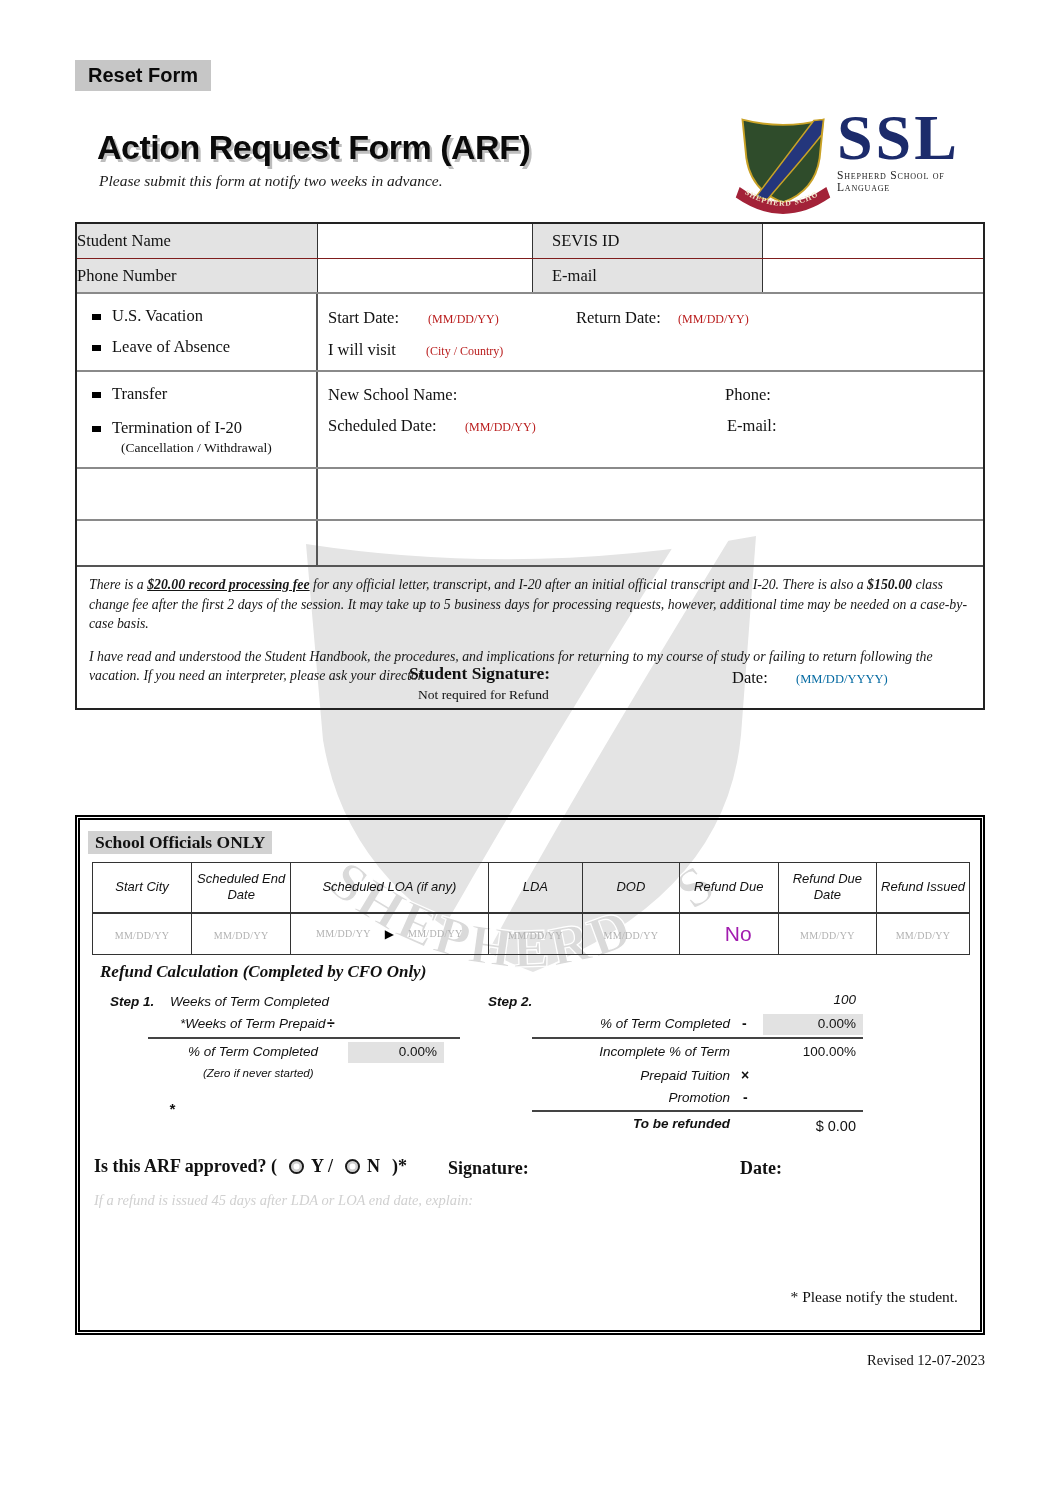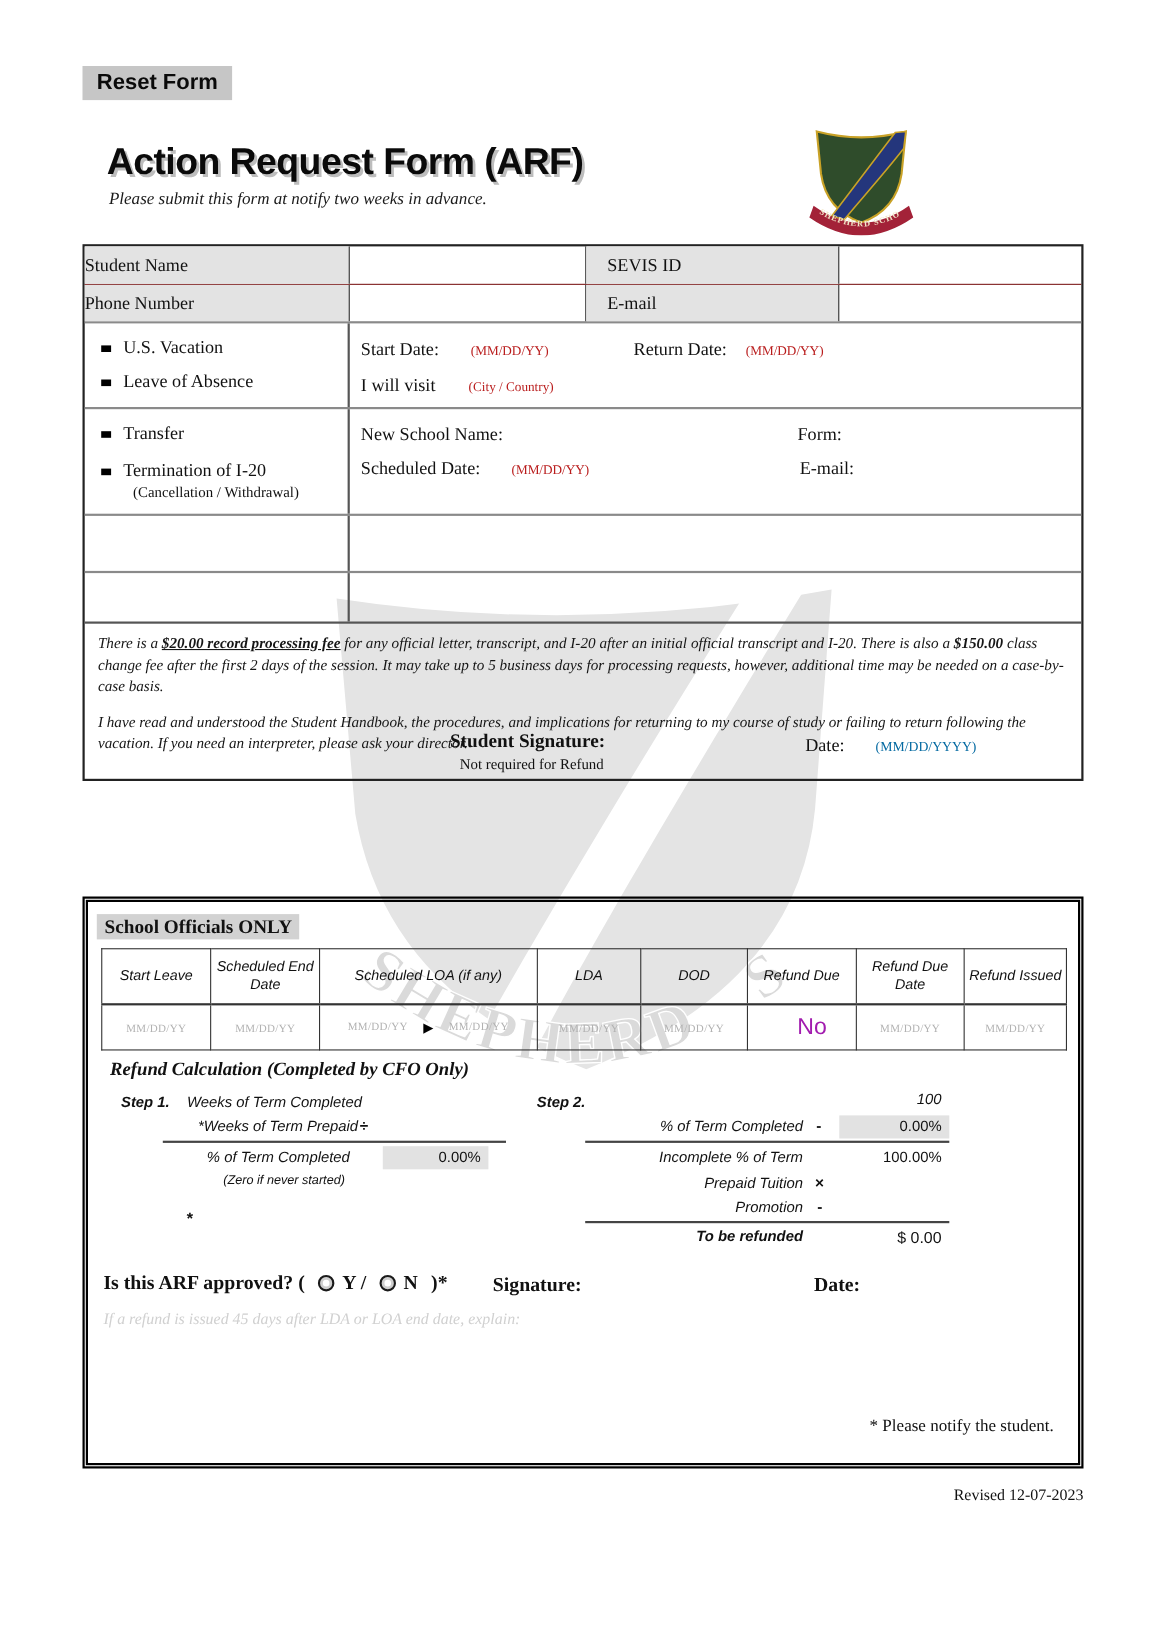--- a/index.html
+++ b/index.html
@@ -117,20 +117,24 @@
     <path d="M8 12 Q50 23 92 12 L88 52 Q83 86 50 98 Q17 86 12 52 Z" fill="#2f4c2b" stroke="#c9a227" stroke-width="2"></path>
     <path d="M22 92 C40 68 60 42 82 13 L92 12 L90 28 C68 56 46 80 34 95 Z" fill="#24367c" stroke="#c9a227" stroke-width="1.5"></path>
     <path d="M5 82 Q50 114 95 82 L99 93 Q50 127 1 93 Z" fill="#a32238"></path>
     <defs>
         <path id="bannerArc" d="M10 89 Q50 114 90 89" fill="none"></path>
       </defs>
     <text font-family="Liberation Serif, serif" font-size="8" font-weight="bold" fill="#f2e7c9" letter-spacing="1">
       <textPath href="#bannerArc">SHEPHERD SCHOOL</textPath>
     </text>
   </svg>
+  <div class="logo-text">
+    <div class="logo-ssl">SSL</div>
+    <div class="logo-school">Shepherd School of Language</div>
+  </div>
 </div>
 
 <div class="formbox">
 
   <div class="frow h-a">
     <div class="cell c1 lab">Student Name</div>
     <div class="cell c2 fieldspot"></div>
     <div class="cell c3 lab">SEVIS ID</div>
     <div class="cell c4 fieldspot"></div>
   </div>
@@ -158,21 +162,21 @@
   </div>
 
   <div class="frow h-d bt-gray">
     <div class="leftcol">
       <div class="cbline" style="margin-bottom:14px"><span class="cb"></span><span>Transfer</span></div>
       <div class="cbline" style="margin-bottom:2px"><span class="cb"></span><span>Termination of I-20</span></div>
       <div class="subnote">(Cancellation / Withdrawal)</div>
     </div>
     <div class="rightcol">
       <span class="abs" style="left:10px;top:13px">New School Name:</span>
-      <span class="abs" style="left:407px;top:13px">Form:</span>
+      <span class="abs" style="left:407px;top:13px">Phone:</span>
       <span class="abs" style="left:10px;top:44px">Scheduled Date:</span>
       <span class="abs hint fieldspot" style="left:147px;top:48px">(MM/DD/YY)</span>
       <span class="abs" style="left:409px;top:44px">E-mail:</span>
     </div>
   </div>
 
   <div class="frow h-e bt-gray">
     <div class="leftcol"></div>
     <div class="rightcol fieldspot"></div>
   </div>
@@ -202,21 +206,21 @@
         <col style="width:11.3%">
         <col style="width:22.5%">
         <col style="width:10.8%">
       <col style="width:11%">
         <col style="width:11.3%">
         <col style="width:11.2%">
         <col style="width:10.6%">
     </colgroup>
     <tbody>
         <tr>
-      <th>Start Leave</th>
+      <th>Start City</th>
       <th>Scheduled End Date</th>
       <th>Scheduled LOA (if any)</th>
       <th>LDA</th>
       <th>DOD</th>
       <th>Refund Due</th>
       <th>Refund Due Date</th>
       <th>Refund Issued</th>
     </tr>
     <tr>
       <td class="fieldspot"><span class="mmdd">MM/DD/YY</span></td>

